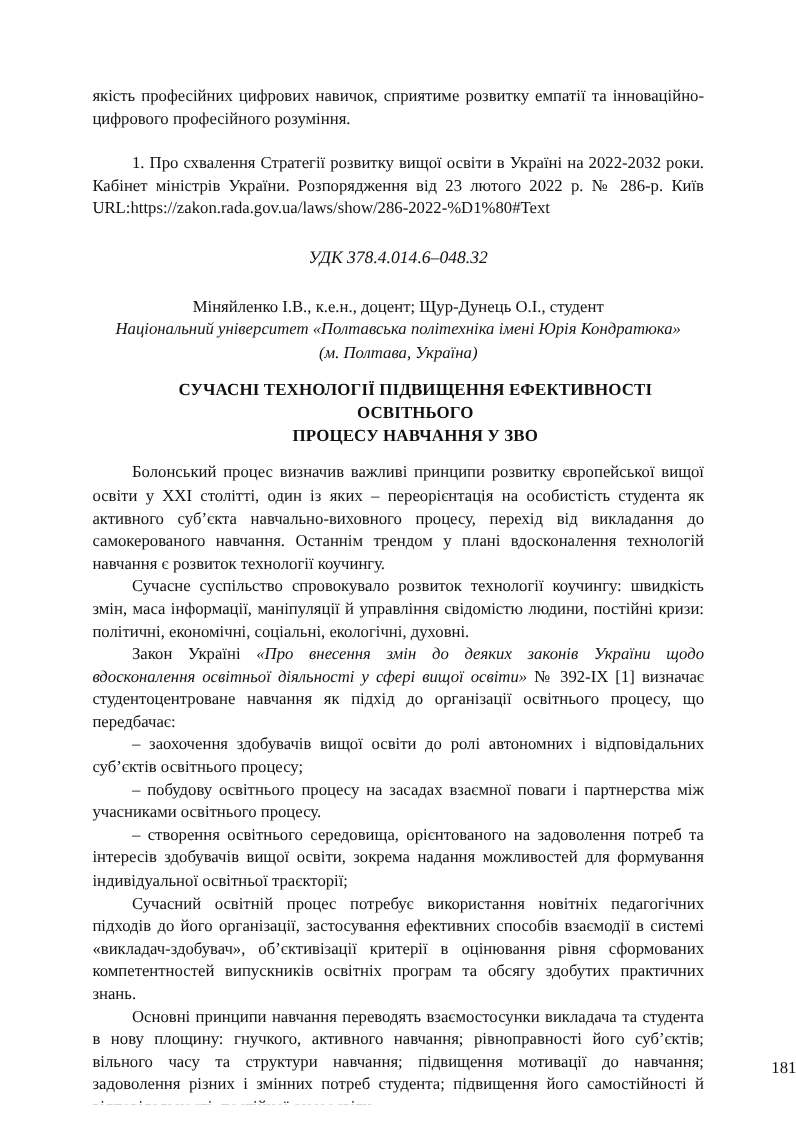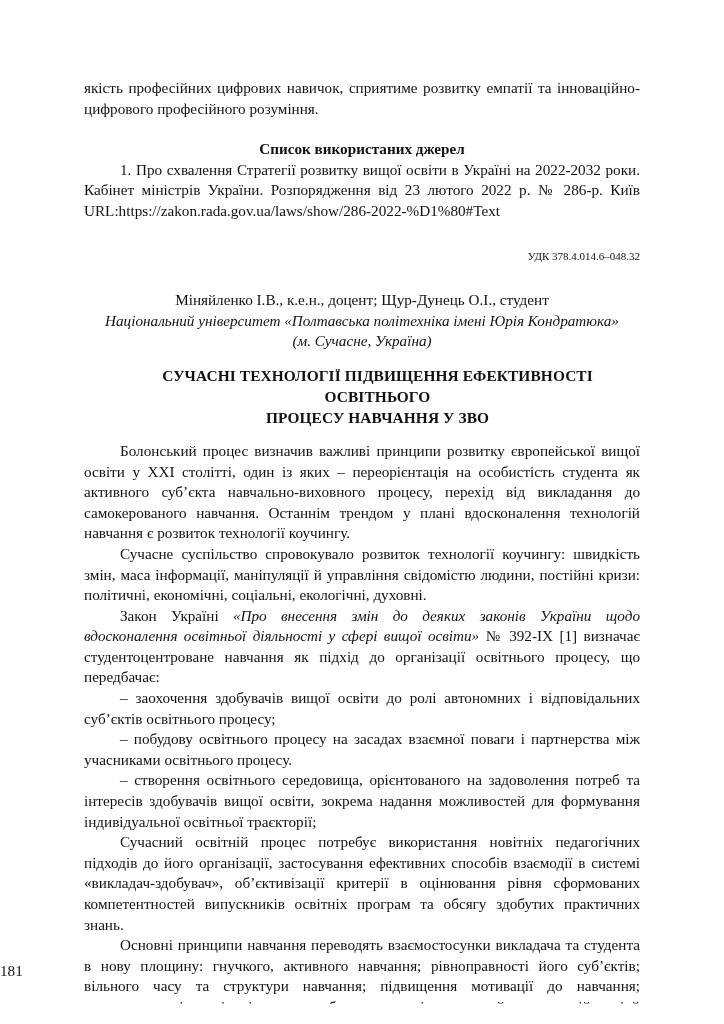--- a/index.html
+++ b/index.html
@@ -67,64 +67,64 @@
     margin-top: 24px;
   }
   .affil {
     text-align: center;
     text-indent: 0;
     font-style: italic;
     font-size: 15.2px;
     line-height: 20.6px;
   }
   .udk {
-    text-align: right;
+    text-align: center;
     text-indent: 0;
-    font-size: 11px;
+    font-size: 16px;
     line-height: 20.6px;
+    font-style: italic;
   }
   .spacer-sm { height: 13px; }
   .spacer-md { height: 20px; }
   .spacer-lg { height: 24px; }
   .page-number {
     position: absolute;
     left: 0;
     top: 962px;
     width: 724px;
-    text-align: left;
+    text-align: right;
     font-size: 15.2px;
     font-family: "Liberation Serif", "DejaVu Serif", serif;
     color: #111111;
   }
   .bullet-para {
     text-indent: 36px;
     text-align: justify;
   }
 </style>
 </head>
 <body>
 
 <div class="page">
   <div class="content">
 
     <p class="noindent">якість професійних цифрових навичок, сприятиме розвитку емпатії та інноваційно-цифрового професійного розуміння.</p>
 
     <div class="spacer-md"></div>
 
-    <p class="heading-refs">Список використаних джерел</p>
 
     <p class="indent">1. Про схвалення Стратегії розвитку вищої освіти в Україні на 2022-2032 роки. Кабінет міністрів України. Розпорядження від 23 лютого 2022 р. № 286-р. Київ URL:https://zakon.rada.gov.ua/laws/show/286-2022-%D1%80#Text</p>
 
     <div class="spacer-lg"></div>
 
     <p class="udk">УДК 378.4.014.6–048.32</p>
 
     <p class="authors">Міняйленко І.В., к.е.н., доцент; Щур-Дунець О.І., студент</p>
     <p class="affil">Національний університет «Полтавська політехніка імені Юрія Кондратюка»</p>
-    <p class="affil">(м. Сучасне, Україна)</p>
+    <p class="affil">(м. Полтава, Україна)</p>
 
     <div class="spacer-sm"></div>
 
     <p class="title-block">СУЧАСНІ ТЕХНОЛОГІЇ ПІДВИЩЕННЯ ЕФЕКТИВНОСТІ ОСВІТНЬОГО</p>
     <p class="title-block">ПРОЦЕСУ НАВЧАННЯ У ЗВО</p>
 
     <div class="spacer-sm"></div>
 
     <p class="indent">Болонський процес визначив важливі принципи розвитку європейської вищої освіти у XXI столітті, один із яких – переорієнтація на особистість студента як активного суб’єкта навчально-виховного процесу, перехід від викладання до самокерованого навчання. Останнім трендом у плані вдосконалення технологій навчання є розвиток технології коучингу.</p>
     <p class="indent">Сучасне суспільство спровокувало розвиток технології коучингу: швидкість змін, маса інформації, маніпуляції й управління свідомістю людини, постійні кризи: політичні, економічні, соціальні, екологічні, духовні.</p>

